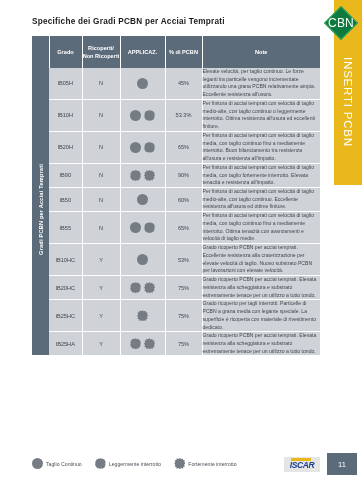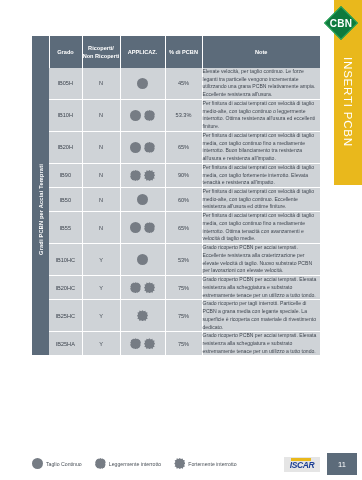--- a/index.html
+++ b/index.html
@@ -37,21 +37,21 @@
     position: absolute; left: 3px; top: 3px;
     width: 24px; height: 24px;
     background: #0f7a3d;
     transform: rotate(45deg);
     border: 1.5px solid #2aa85c;
   }
   .cbn-inner {
     position: absolute; left: 0; top: 0;
     width: 30px; height: 30px;
     display: flex; align-items: center; justify-content: center;
-    color: #ffffff; font-size: 10px; font-weight: bold; letter-spacing: 0.2px;
+    color: #ffffff; font-size: 12px; font-weight: normal; letter-spacing: 0.2px;
   }
 
   
   .page-title {
     position: absolute;
     left: 32px; top: 17px;
     font-size: 8.2px;
     font-weight: bold;
     color: #1a1a1a;
     letter-spacing: 0.25px;
@@ -185,20 +185,21 @@
 <div class="page">
 
   <div class="side-tab">
     <div class="side-tab-label">INSERTI PCBN</div>
   </div>
   <div class="cbn-badge">
     <div class="cbn-diamond"></div>
     <div class="cbn-inner">CBN</div>
   </div>
 
+  <div class="page-title">Specifiche dei Gradi PCBN per Acciai Temprati</div>
 
   <div class="table-wrap">
     <table class="grades">
       <colgroup>
         <col style="width:17px">
         <col style="width:33px">
         <col style="width:38px">
         <col style="width:45px">
         <col style="width:37px">
         <col style="width:118px">

